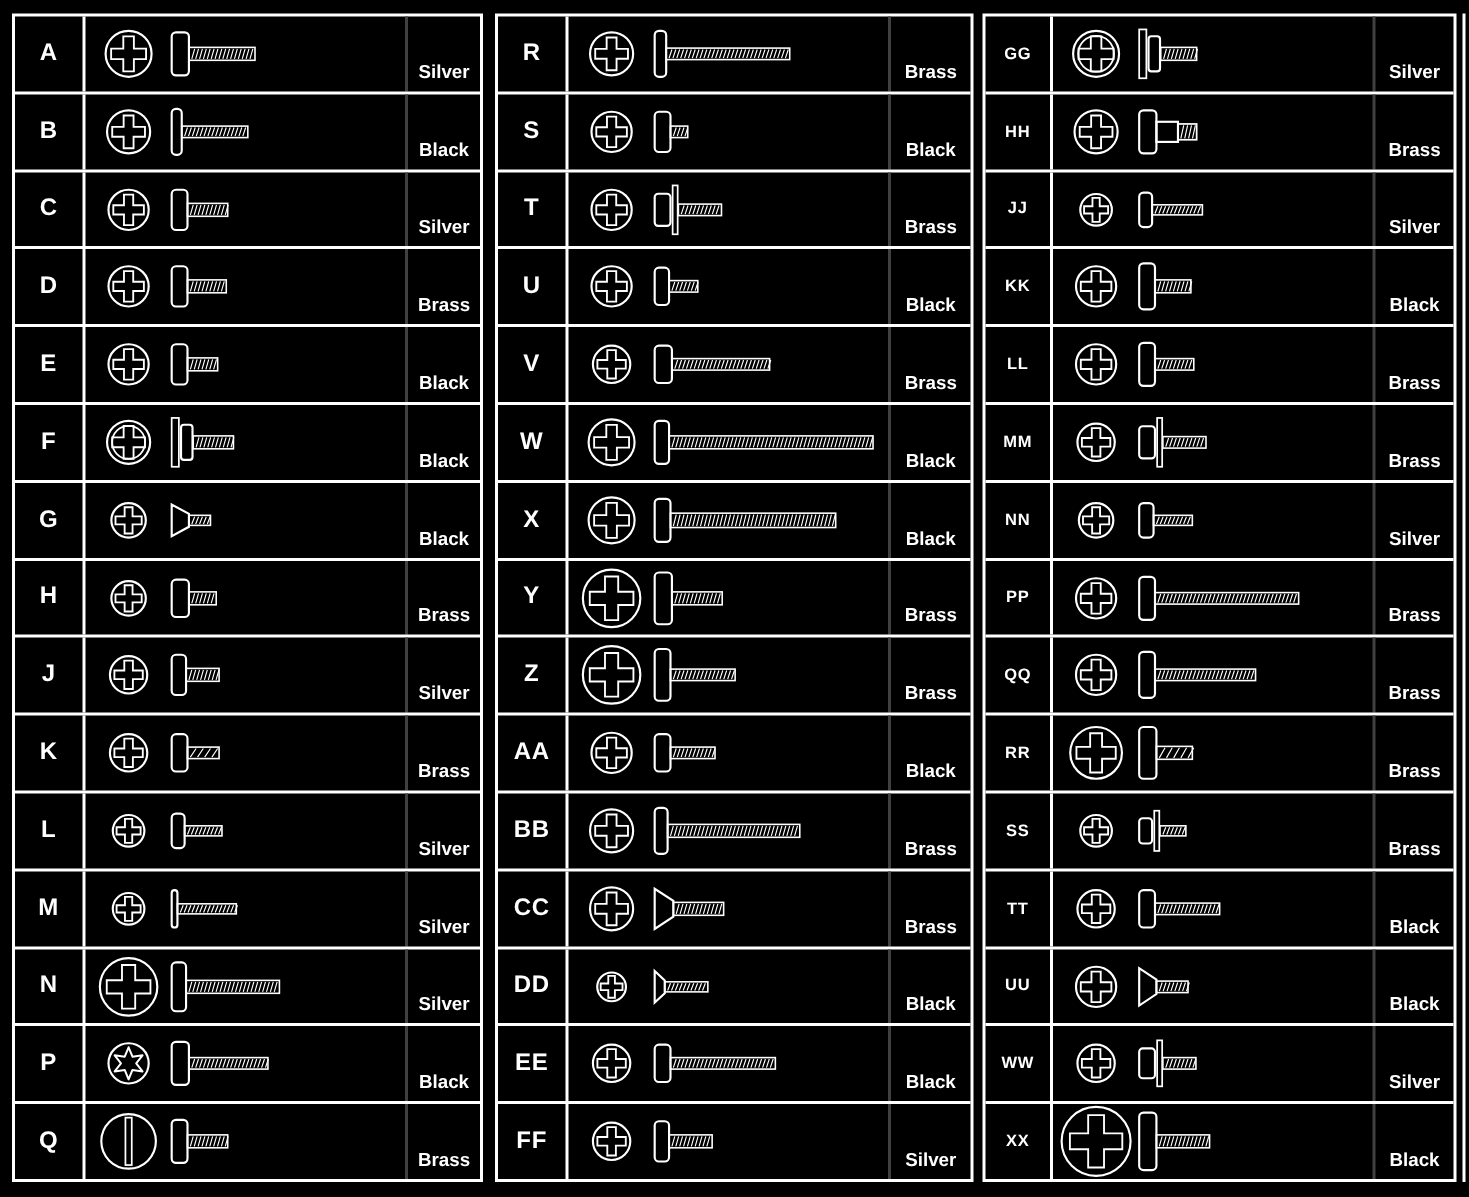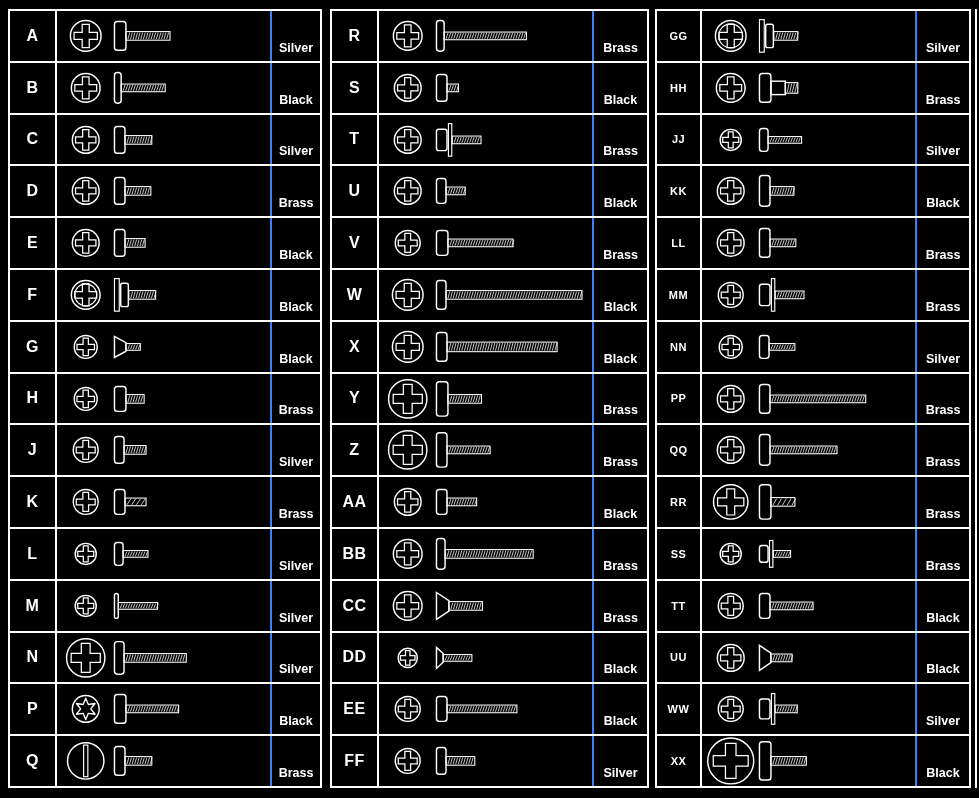--- a/index.html
+++ b/index.html
@@ -18,21 +18,21 @@
   .row:first-child{border-top:none;}
   .c-letter{
     width:45px;flex:0 0 45px;border-right:2px solid #fff;
     display:flex;align-items:center;justify-content:center;
     color:#fff;font-weight:bold;font-size:16px;letter-spacing:0.5px;
   }
   .t3 .c-letter{width:43px;flex-basis:43px;font-size:11px;}
   .c-draw{flex:1;min-width:0;position:relative;}
   .c-draw svg{position:absolute;left:0;top:0;width:100%;height:100%;}
   .c-mat{
-    flex:0 0 48px;width:48px;border-left:2px solid #3b82f6;
+    flex:0 0 48px;width:48px;border-left:2px solid #404040;
     display:flex;align-items:flex-end;justify-content:center;
     color:#fff;font-weight:bold;font-size:12.5px;padding-bottom:6px;
   }
   .t2 .c-mat{flex-basis:53px;width:53px;}
   .t3 .c-mat{flex-basis:52px;width:52px;}
   .edge-line{position:absolute;left:975px;top:9px;width:2px;height:779px;background:#fff;}
 </style>
 </head>
 <body>
 

